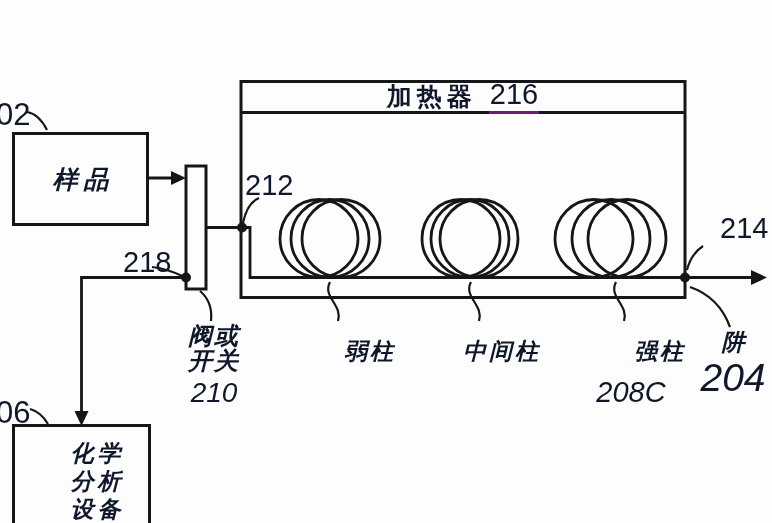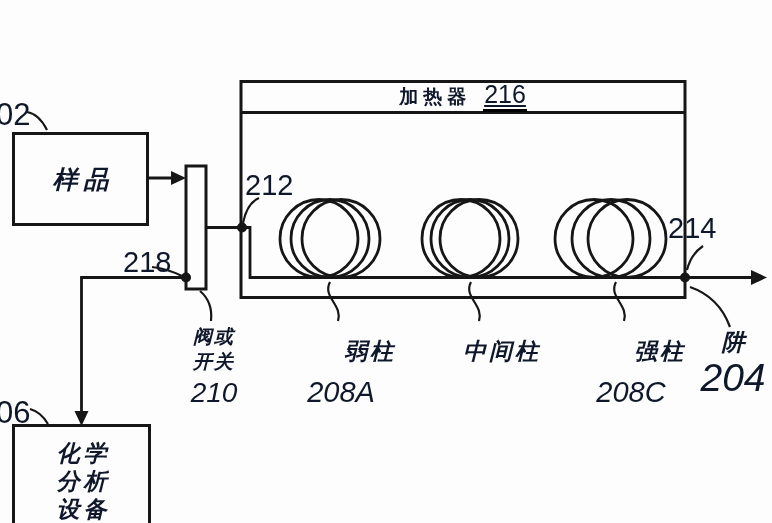--- a/index.html
+++ b/index.html
@@ -15,39 +15,39 @@
   .lbl{position:absolute;white-space:nowrap;}
   .num{font-family:"Liberation Sans","DejaVu Sans",sans-serif;font-weight:500;}
   .cjk{font-family:"Liberation Serif","DejaVu Serif",serif;font-weight:600;}
   .ref-big{font-size:31px;line-height:1;}
   .node-num{font-size:29px;line-height:1;}
   .center{text-align:center;font-style:italic;}
   
   .sample-label{left:13px;top:163px;width:135px;font-size:25px;letter-spacing:6px;text-indent:6px;}
   
   .heater-title{left:241px;top:83px;width:444px;height:27px;display:flex;align-items:center;justify-content:center;gap:12px;}
-  .heater-name{font-size:19px;letter-spacing:5px;line-height:1;}
-  .heater-ref{font-size:25px;line-height:1;border-bottom:3px solid #000000;padding:0 1px 2px 1px;text-decoration:underline;}
+  .heater-name{font-size:25px;letter-spacing:5px;line-height:1;}
+  .heater-ref{font-size:29px;line-height:1;border-bottom:3px solid #701a75;padding:0 1px 2px 1px;}
   
   .valve-label{left:184px;top:324px;width:60px;}
-  .valve-label .cjk{font-size:19px;line-height:25px;letter-spacing:2px;}
+  .valve-label .cjk{font-size:24px;line-height:25px;letter-spacing:2px;}
   .valve-label .num{font-size:28px;line-height:1;margin-top:5px;}
   
   .col-label{top:340px;width:110px;}
   .col-label .cjk{font-size:23px;line-height:24px;letter-spacing:3px;text-align:right;}
   .col-label .num{font-size:29px;line-height:1;margin-top:14px;}
   .col-a{left:286px;}
   .col-b{left:431px;}
   .col-c{left:576px;}
   
   .trap-label{left:700px;top:331px;width:66px;}
   .trap-label .cjk{font-size:23px;line-height:24px;}
   .trap-label .num{font-size:39px;line-height:1;margin-top:3px;}
   
-  .chem-label{left:13px;top:440px;width:137px;}
+  .chem-label{left:27px;top:440px;width:137px;}
   .chem-label div{font-size:23px;line-height:28px;letter-spacing:4px;text-indent:4px;}
 </style>
 </head>
 <body>
 
 <div id="canvas">
 
   <svg id="lineart" width="772" height="523" viewBox="0 0 772 523" fill="none" stroke="#161616" stroke-width="3">
 
     <rect x="13.5" y="133.5" width="134" height="91"></rect>
@@ -119,33 +119,32 @@
   </div>
 
   <div class="lbl valve-label center">
     <div class="cjk">阀或</div>
     <div class="cjk">开关</div>
     <div class="num">210</div>
   </div>
 
   <div class="lbl col-label col-a center">
     <div class="cjk">弱柱</div>
-    <div class="num">208A</div>
   </div>
 
   <div class="lbl col-label col-b center">
     <div class="cjk">中间柱</div>
   </div>
 
   <div class="lbl col-label col-c center">
     <div class="cjk">强柱</div>
     <div class="num">208C</div>
   </div>
 
-  <div class="lbl num node-num" style="left:668px;top:214px;text-align:center;">214</div>
+  <div class="lbl num node-num" style="left:720px;top:214px;text-align:center;">214</div>
 
   <div class="lbl trap-label center">
     <div class="cjk">阱</div>
     <div class="num">204</div>
   </div>
 
   <div class="lbl num ref-big" style="left:-4px;top:397px;">06</div>
 
   <div class="lbl cjk chem-label center">
     <div>化学</div>

